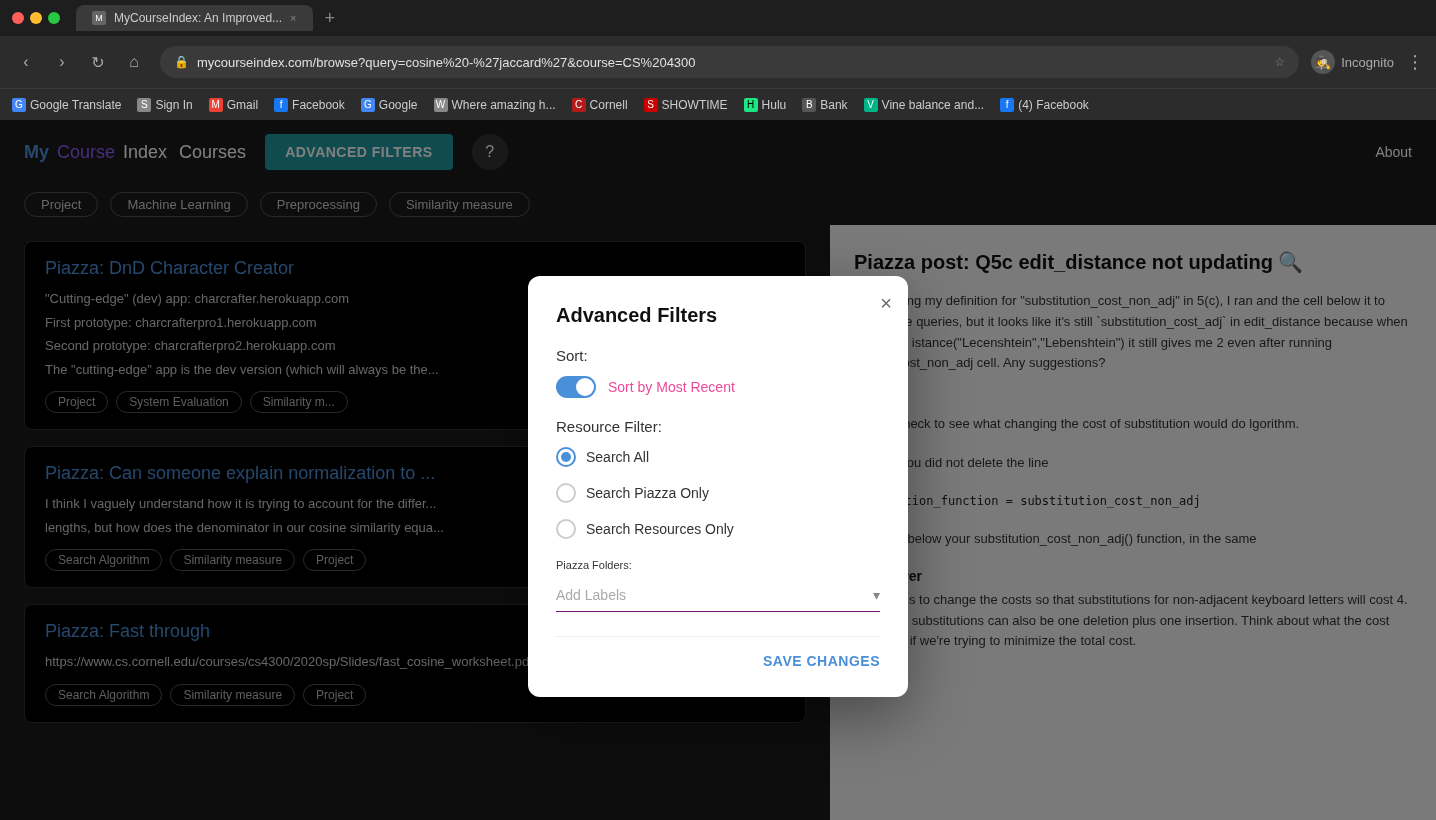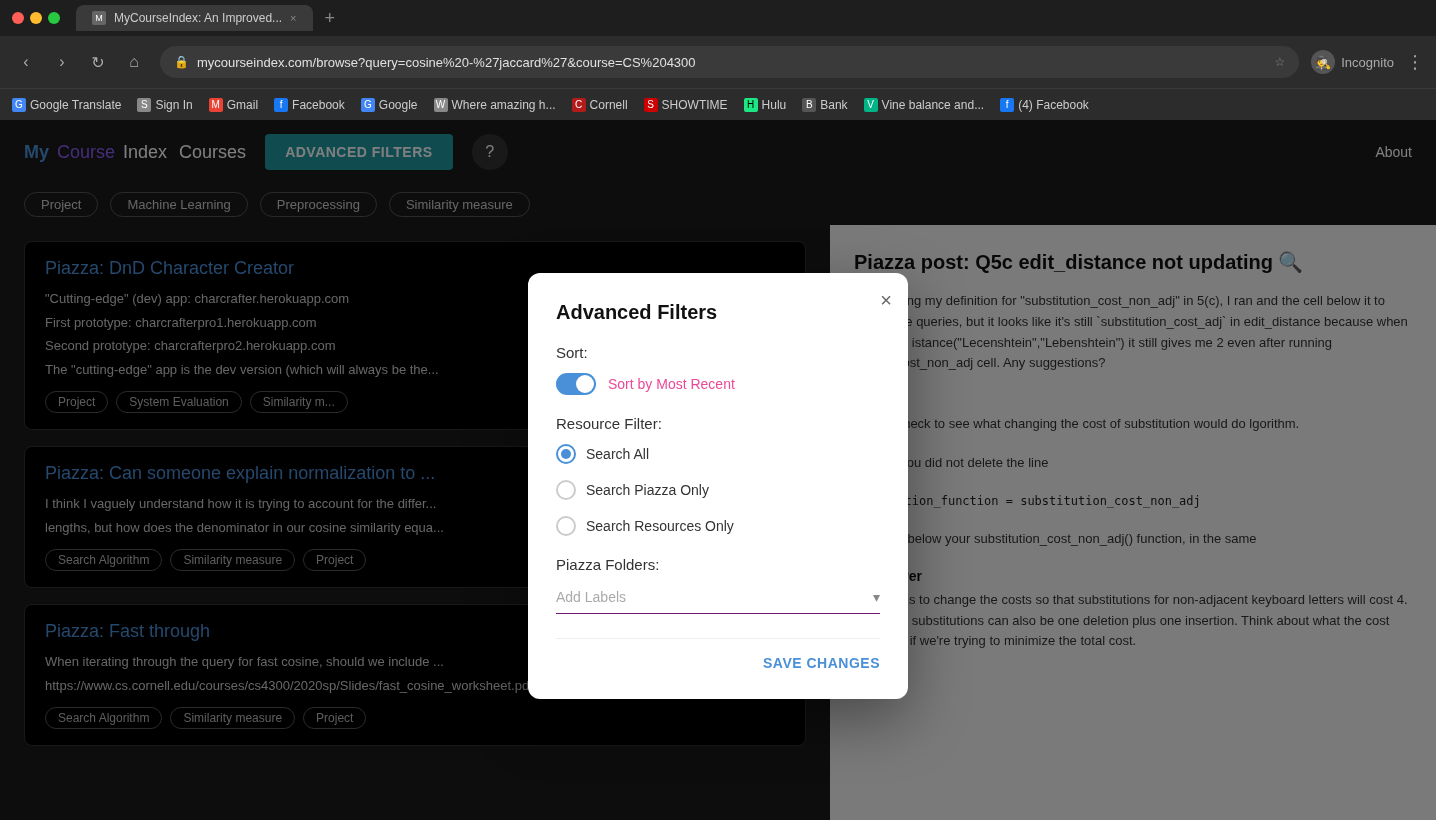--- a/index.html
+++ b/index.html
@@ -81,21 +81,21 @@
     .toggle-row { display: flex; align-items: center; gap: 12px; margin-bottom: 20px; }
     .toggle { width: 40px; height: 22px; border-radius: 11px; background: #4a90d9; position: relative; cursor: pointer; }
     .toggle-thumb { width: 18px; height: 18px; border-radius: 50%; background: white; position: absolute; top: 2px; right: 2px; }
     .toggle-label { font-size: 14px; color: #ec4899; }
     .radio-group { display: flex; flex-direction: column; gap: 16px; margin-bottom: 20px; }
     .radio-option { display: flex; align-items: center; gap: 10px; cursor: pointer; }
     .radio-circle { width: 20px; height: 20px; border-radius: 50%; border: 2px solid #ccc; display: flex; align-items: center; justify-content: center; }
     .radio-circle.selected { border-color: #4a90d9; }
     .radio-dot { width: 10px; height: 10px; border-radius: 50%; background: #4a90d9; }
     .radio-label { font-size: 14px; color: #333; }
-    .piazza-section-label { font-size: 15px; color: #333; margin-bottom: 8px; }
+    .piazza-section-label { font-size: 11px; color: #333; margin-bottom: 8px; }
     .piazza-dropdown { width: 100%; border: none; border-bottom: 1px solid #ccc; padding: 8px 0; font-size: 14px; color: #999; display: flex; align-items: center; justify-content: space-between; cursor: pointer; background: none; }
     .modal-footer { display: flex; justify-content: flex-end; margin-top: 24px; border-top: 1px solid #eee; padding-top: 16px; }
     .save-btn { background: none; border: none; color: #4a90d9; font-size: 14px; font-weight: 700; cursor: pointer; letter-spacing: 0.5px; }
   </style>
 </head>
 <body>
 
 <div class="browser-chrome">
 
   <div class="tab-bar">
@@ -227,21 +227,20 @@
         <div class="result-text">lengths, but how does the denominator in our cosine similarity equa...</div>
         <div class="result-tags">
           <span class="result-tag">Search Algorithm</span>
           <span class="result-tag">Similarity measure</span>
           <span class="result-tag">Project</span>
         </div>
       </div>
 
       <div class="result-card">
         <div class="result-title">Piazza: Fast through</div>
-        <div class="result-text">When iterating through the query for fast cosine, should we include ...</div>
         <div class="result-text">https://www.cs.cornell.edu/courses/cs4300/2020sp/Slides/fast_cosine_worksheet.pdf</div>
         <div class="result-tags">
           <span class="result-tag">Search Algorithm</span>
           <span class="result-tag">Similarity measure</span>
           <span class="result-tag">Project</span>
         </div>
       </div>
 
     </div>
 

